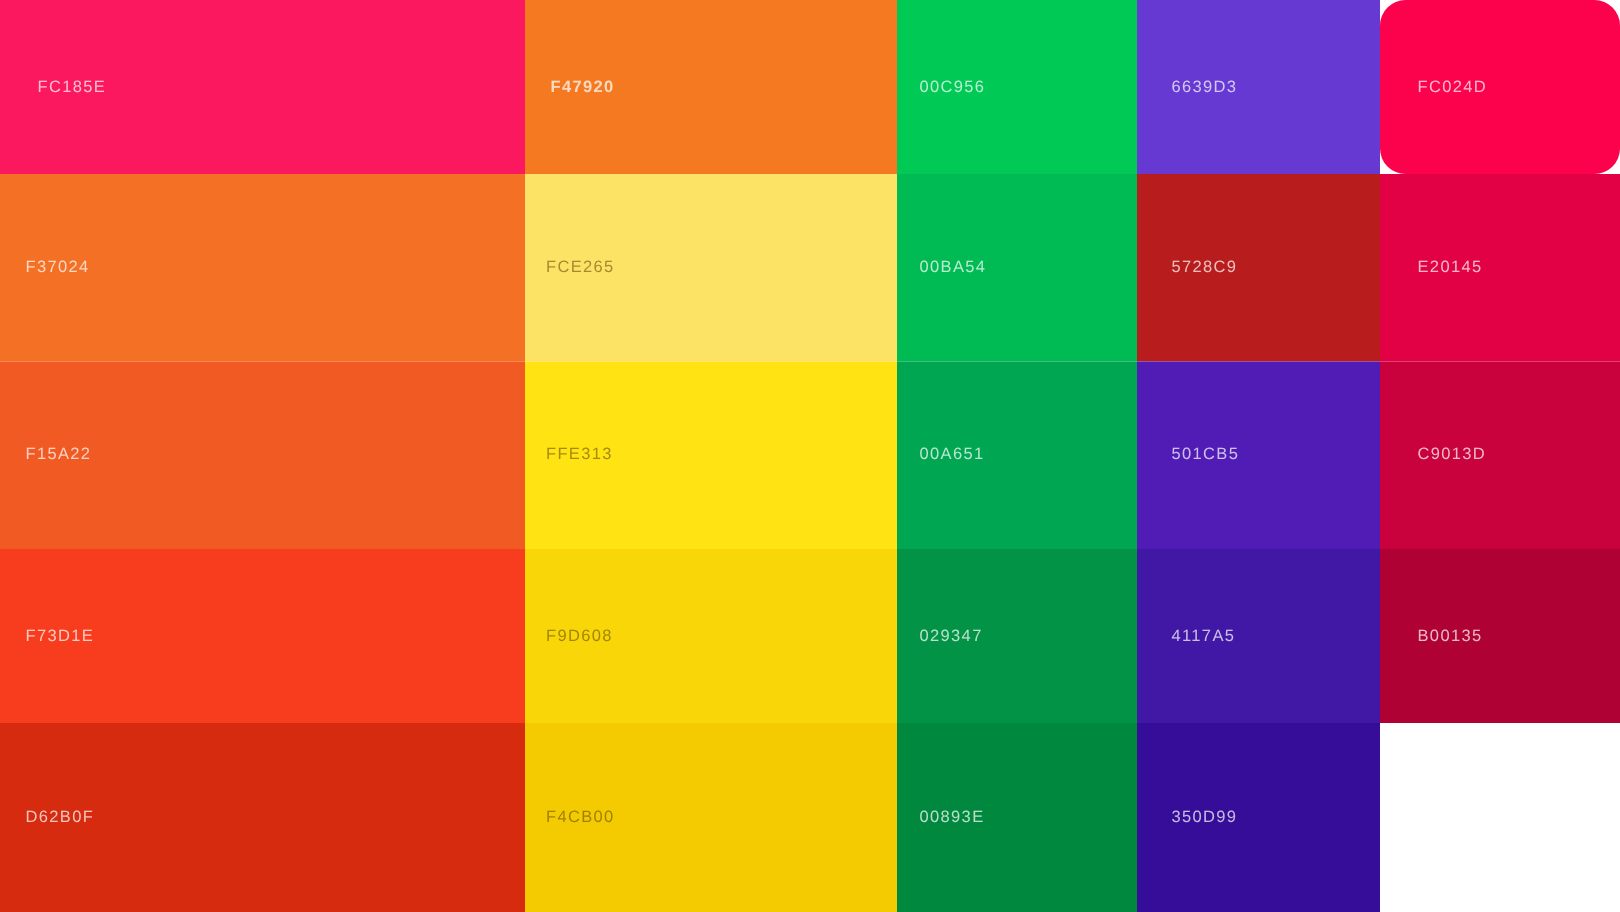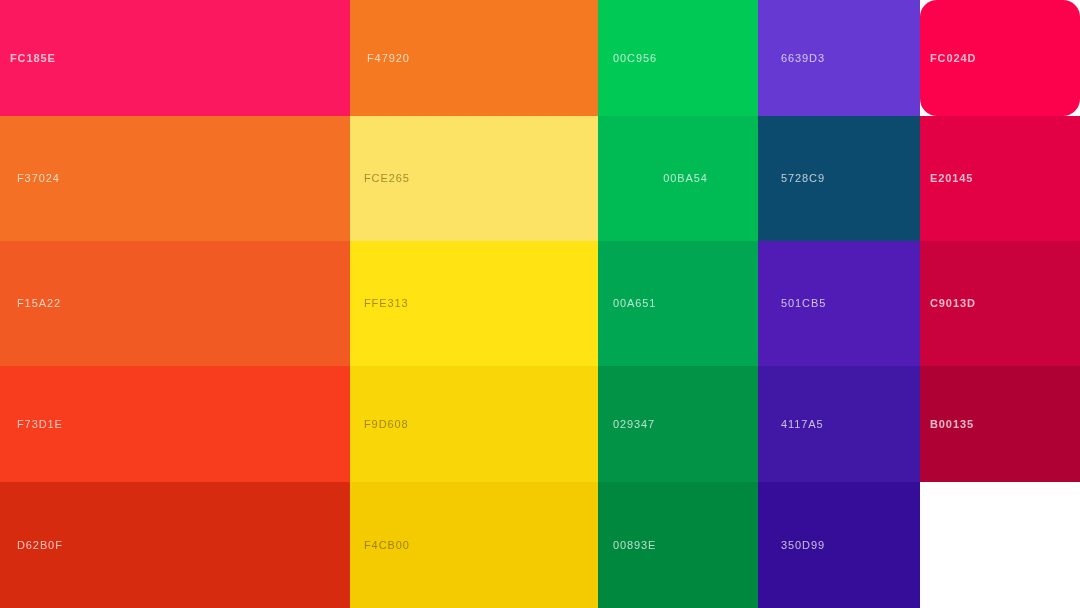--- a/index.html
+++ b/index.html
@@ -36,21 +36,21 @@
   .swatch-label {
     font-family: "Liberation Sans", sans-serif;
     font-size: 11px;
     letter-spacing: 0.9px;
     line-height: 1;
     white-space: nowrap;
     user-select: text;
   }
 
   
-  .col-1 .swatch-label { padding-left: 10px; font-weight: bold; }
+  .col-1 .swatch-label { padding-left: 25px; }
   
   .col-2 .swatch-label { padding-left: 17px; }
   
   .col-3 .swatch-label { padding-left: 14px; }
   
   .col-4 .swatch-label { padding-left: 15px; }
   
   .col-5 .swatch-label { padding-left: 23px; }
 
   
@@ -58,42 +58,42 @@
   
   .label-dark  { color: rgba(90, 70, 0, 0.55); }
 </style>
 </head>
 <body>
 
 <div id="palette-grid">
     <div class="swatch col-1" style="background-color: rgb(252, 24, 94);">
       <span class="swatch-label label-light">FC185E</span>
     </div>
-    <div class="swatch col-2" style="background-color: rgb(244, 121, 32);">
+    <div class="swatch col-2" style="background-color: rgb(244, 121, 32); font-weight: bold;">
       <span class="swatch-label label-light">F47920</span>
     </div>
     <div class="swatch col-4" style="background-color: rgb(0, 201, 86);">
       <span class="swatch-label label-light">00C956</span>
     </div>
     <div class="swatch col-5" style="background-color: rgb(102, 57, 211);">
       <span class="swatch-label label-light">6639D3</span>
     </div>
     <div class="swatch col-1" style="background-color: rgb(252, 2, 77); border-radius: 17px;">
       <span class="swatch-label label-light">FC024D</span>
     </div>
     <div class="swatch col-2" style="background-color: rgb(243, 112, 36);">
       <span class="swatch-label label-light">F37024</span>
     </div>
     <div class="swatch col-3" style="background-color: rgb(252, 226, 101);">
       <span class="swatch-label label-dark">FCE265</span>
     </div>
-    <div class="swatch col-4" style="background-color: rgb(0, 186, 84); justify-content: center;">
+    <div class="swatch col-4" style="background-color: rgb(0, 186, 84);">
       <span class="swatch-label label-light">00BA54</span>
     </div>
-    <div class="swatch col-5" style="background-color: #0c4a6e;">
+    <div class="swatch col-5" style="background-color: #b91c1c;">
       <span class="swatch-label label-light">5728C9</span>
     </div>
     <div class="swatch col-1" style="background-color: rgb(226, 1, 69);">
       <span class="swatch-label label-light">E20145</span>
     </div>
     <div class="swatch col-2" style="background-color: rgb(241, 90, 34);">
       <span class="swatch-label label-light">F15A22</span>
     </div>
     <div class="swatch col-3" style="background-color: rgb(255, 227, 19);">
       <span class="swatch-label label-dark">FFE313</span>

